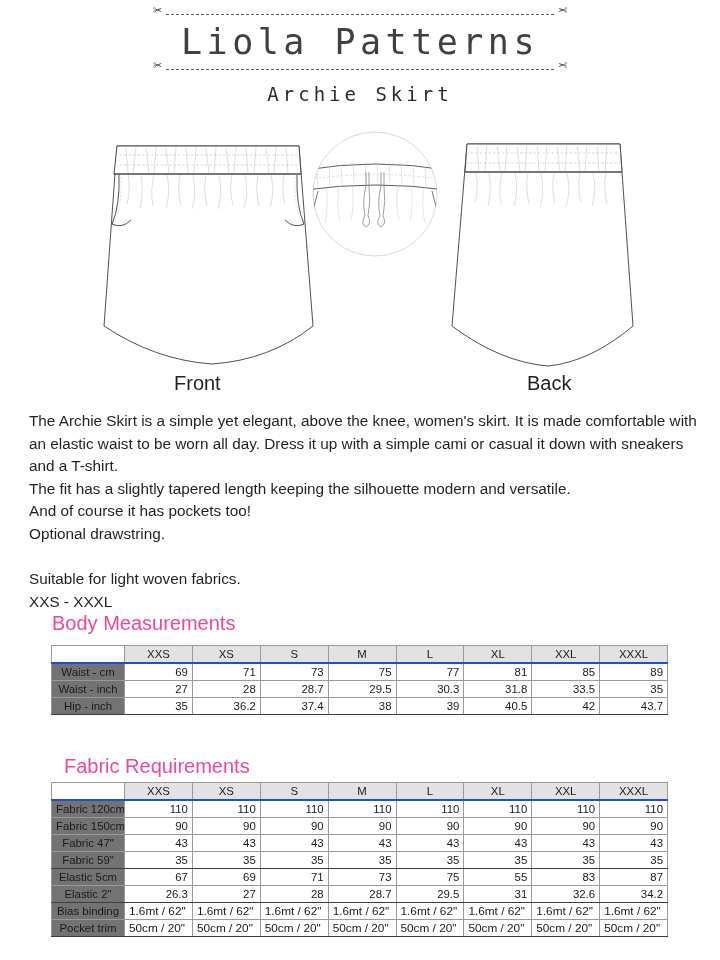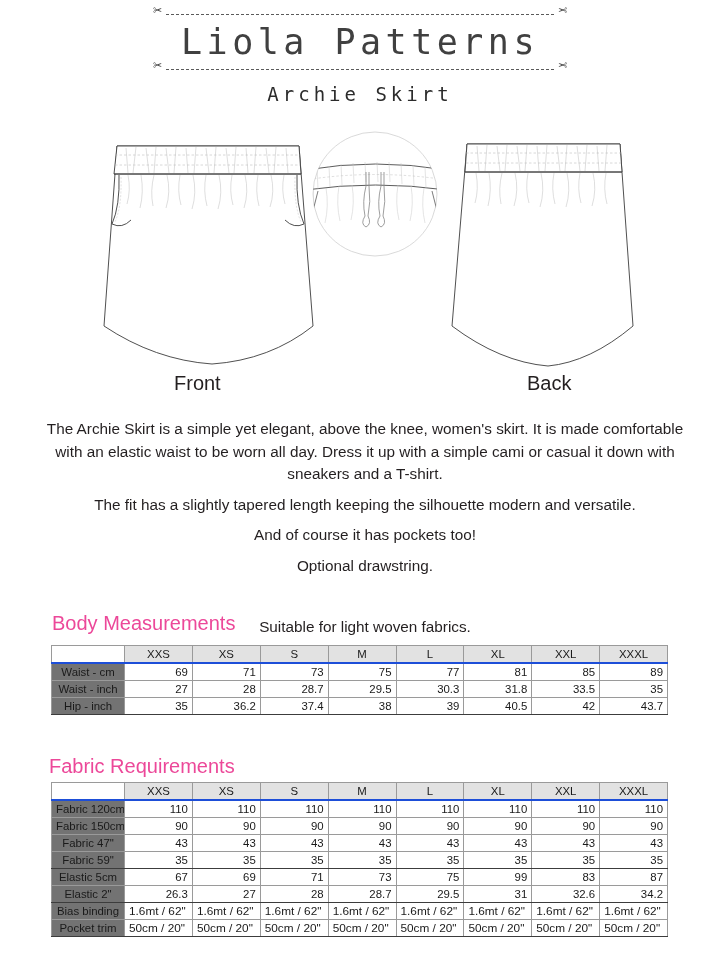--- a/index.html
+++ b/index.html
@@ -87,31 +87,31 @@
   
   .description {
     position: absolute;
     left: 29px;
     top: 410px;
     width: 672px;
     font-size: 15.3px;
     line-height: 22.6px;
     color: #231f20;
   }
-  .description p { margin: 8px; text-align: center; }
+  .description p { margin: 0; }
   .description .spacer { height: 22.6px; }
 
   
   .section-title {
     position: absolute;
     font-size: 20px;
     color: #ec4899;
   }
   #body-measurements-title { left: 52px; top: 612px; }
-  #fabric-requirements-title { left: 49px; top: 755px; }
+  #fabric-requirements-title { left: 64px; top: 755px; }
 
   table.spec {
     position: absolute;
     border-collapse: collapse;
     font-size: 11.4px;
     color: #1a1a1a;
     table-layout: fixed;
   }
   #body-measurements-table { left: 51px; top: 645px; width: 617px; }
   #fabric-requirements-table { left: 51px; top: 782px; width: 617px; }
@@ -462,21 +462,21 @@
         <td>35</td>
         <td>35</td>
       </tr>
       <tr>
         <th class="rowlabel">Elastic 5cm</th>
         <td>67</td>
         <td>69</td>
         <td>71</td>
         <td>73</td>
         <td>75</td>
-        <td>99</td>
+        <td>55</td>
         <td>83</td>
         <td>87</td>
       </tr>
       <tr class="thick-below">
         <th class="rowlabel">Elastic 2"</th>
         <td>26.3</td>
         <td>27</td>
         <td>28</td>
         <td>28.7</td>
         <td>29.5</td>

